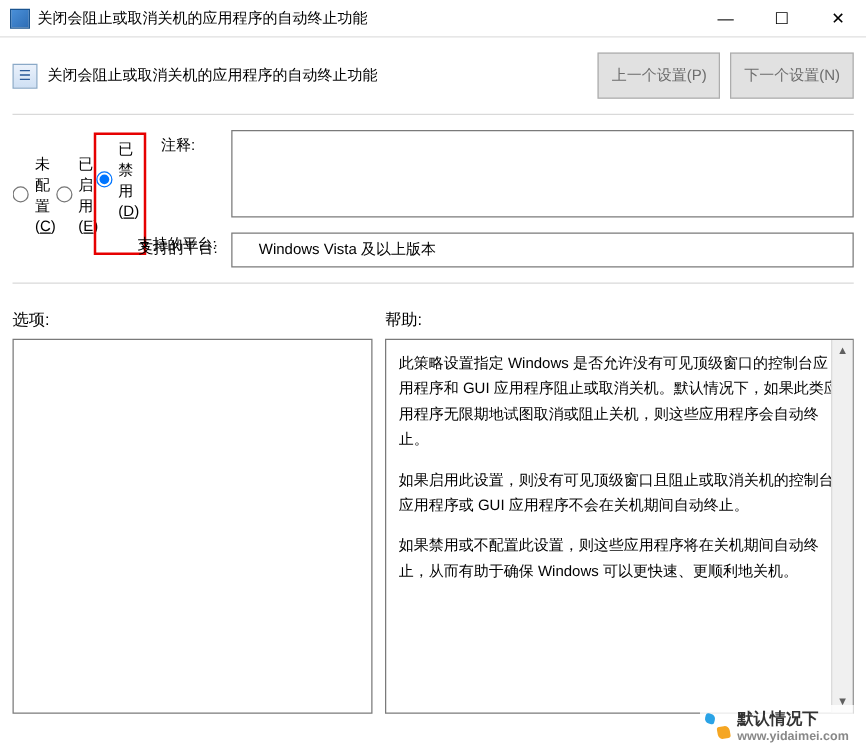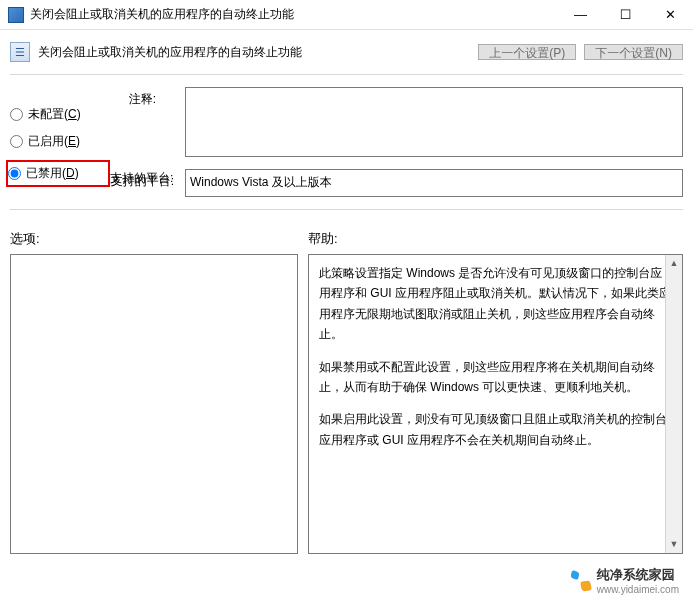--- a/index.html
+++ b/index.html
@@ -43,35 +43,35 @@
     .header-icon {
       width: 20px; height: 20px;
       display: flex; align-items: center; justify-content: center;
       border: 1px solid #8aa9c7;
       background: linear-gradient(#eaf1fb, #cfe0f4);
       font-size: 11px; color: #2a5a99;
     }
     .header-title { flex: 1; font-size: 12px; }
     .nav-buttons { display: flex; gap: 8px; }
     .nav-btn {
-      min-width: 95px; height: 16px;
+      min-width: 95px; height: 37px;
       border: 1px solid #adadad;
       background: #e1e1e1;
       color: #6d6d6d;
       font-size: 12px;
       padding: 0 10px;
       cursor: default;
     }
     hr.sep {
       border: none;
       border-top: 1px solid #d9d9d9;
       margin: 2px 0 8px 0;
     }
     .config-row { display: flex; gap: 10px; padding: 4px 0; }
-    .radio-col { width: 90px; display: flex; flex-direction: column; gap: 10px; padding-top: 2px; justify-content: flex-end; }
+    .radio-col { width: 90px; display: flex; flex-direction: row; padding-top: 2px; }
     .radio-item { display: flex; align-items: center; gap: 5px; font-size: 12px; }
     .radio-item input[type="radio"] { width: 13px; height: 13px; }
     .radio-item u { text-decoration: underline; }
     .highlight-box {
       border: 2px solid #e60000;
       padding: 3px 4px 3px 0;
       margin-left: -4px;
       width: 104px;
     }
     .label-col { width: 65px; padding-top: 4px; text-align: center; font-size: 12px; }
@@ -80,21 +80,21 @@
       width: 100%; height: 70px;
       resize: none;
       border: 1px solid #7a7a7a;
       font-family: inherit; font-size: 12px;
       padding: 2px 4px;
     }
     .platform-row { display: flex; gap: 10px; margin-top: 6px; align-items: flex-start; }
     .platform-box {
       flex: 1; height: 28px;
       border: 1px solid #7a7a7a;
-      padding: 4px 4px;
+      padding: 4px 21px;
       font-size: 12px;
       background: #fff;
       overflow: hidden;
     }
     .lower-labels {
       display: flex;
       margin-top: 20px;
       font-size: 13px;
     }
     .lower-labels .left { width: 298px; }
@@ -151,21 +151,21 @@
     }
     .wm-logo::after {
       content: "";
       position: absolute;
       right: 0; bottom: 0;
       width: 10px; height: 10px;
       background: #f5a623;
       border-radius: 2px 4px 2px 4px;
       transform: rotate(-10deg);
     }
-    .wm-url { font-size: 10px; color: #888; font-weight: normal; }
+    .wm-url { font-size: 10px; color: #888; font-weight: bold; }
   </style>
 </head>
 <body>
 
 <div class="titlebar">
   <div class="titlebar-icon"></div>
   <div class="titlebar-text">关闭会阻止或取消关机的应用程序的自动终止功能</div>
   <div class="win-controls">
     <div class="win-btn">—</div>
     <div class="win-btn">☐</div>
@@ -222,31 +222,31 @@
 
   <div class="lower-labels">
     <div class="left">选项:</div>
     <div class="right">帮助:</div>
   </div>
 
   <div class="panels">
     <div class="panel left"></div>
     <div class="panel right">
       <p>此策略设置指定 Windows 是否允许没有可见顶级窗口的控制台应用程序和 GUI 应用程序阻止或取消关机。默认情况下，如果此类应用程序无限期地试图取消或阻止关机，则这些应用程序会自动终止。</p>
+      <p>如果启用此设置，则没有可见顶级窗口且阻止或取消关机的控制台应用程序或 GUI 应用程序不会在关机期间自动终止。</p>
       <p>如果禁用或不配置此设置，则这些应用程序将在关机期间自动终止，从而有助于确保 Windows 可以更快速、更顺利地关机。</p>
-      <p>如果启用此设置，则没有可见顶级窗口且阻止或取消关机的控制台应用程序或 GUI 应用程序不会在关机期间自动终止。</p>
       <div class="panel-scrollbar">
         <div class="sb-btn">▲</div>
         <div class="sb-track"></div>
         <div class="sb-btn">▼</div>
       </div>
     </div>
   </div>
 
 </div>
 
 <div class="watermark">
   <div class="wm-logo"></div>
   <div>
-    <span>纯净系统家园</span>
+    <span>默认情况下</span>
     <div class="wm-url">www.yidaimei.com</div>
   </div>
 </div>
 
 </body></html>

